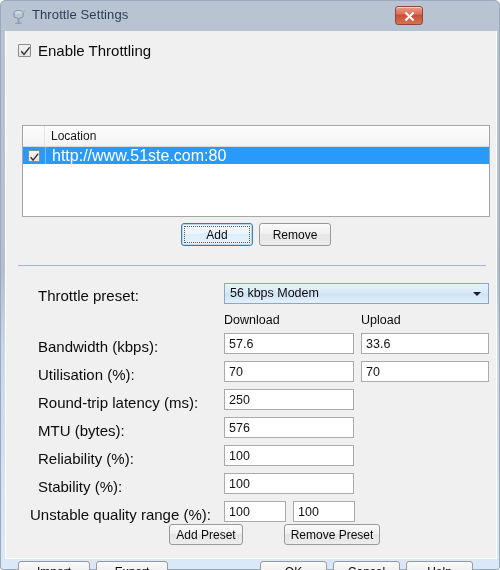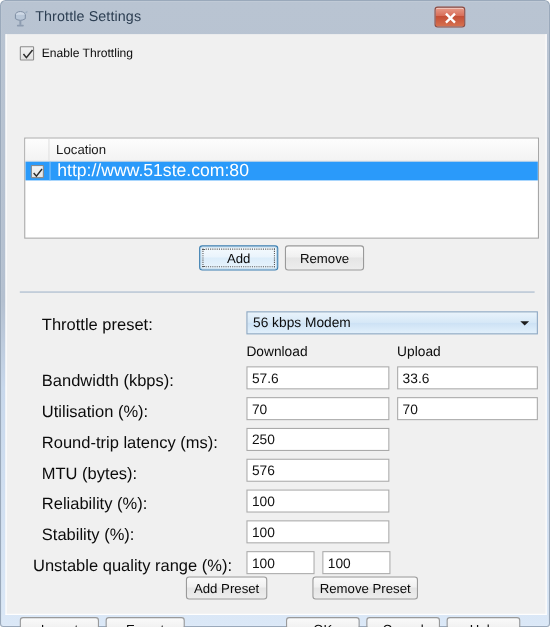--- a/index.html
+++ b/index.html
@@ -83,21 +83,21 @@
     box-sizing: border-box;
     border: 1px solid #8c8c8c;
     background: linear-gradient(180deg, #f2f2f2 0%, #e3e3e3 100%);
     position: relative;
     flex: 0 0 auto;
     border-radius: 1px;
   }
   .checkbox svg { position: absolute; left: 1px; top: 1px; }
   .chk-label {
     margin-left: 7px;
-    font-size: 11px;
+    font-size: 15px;
     color: #0b0b0b;
     white-space: nowrap;
   }
 
   
   .listbox {
     position: absolute;
     left: 16px; top: 94px;
     width: 468px; height: 92px;
     box-sizing: border-box;

